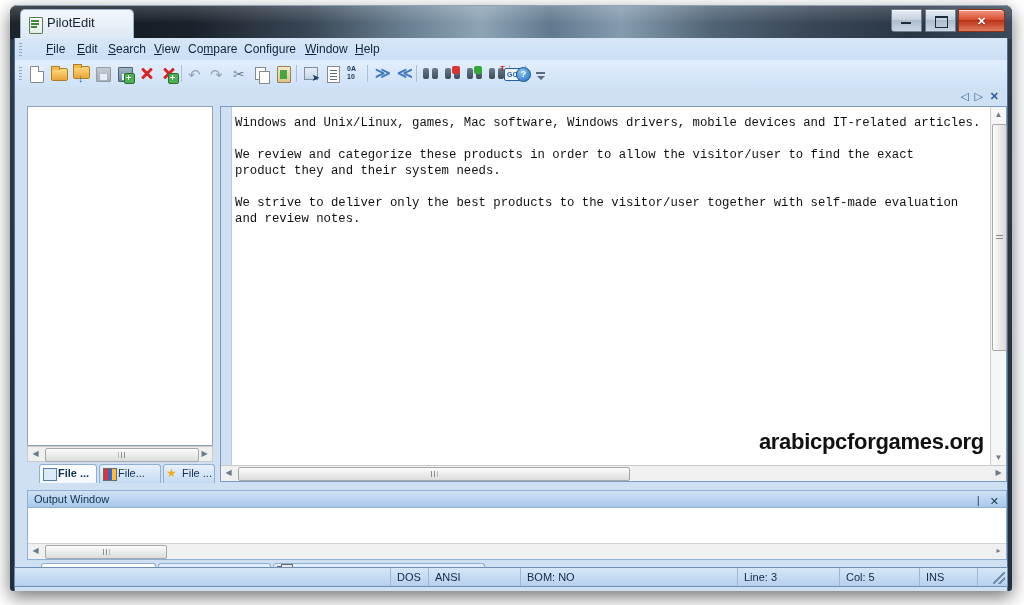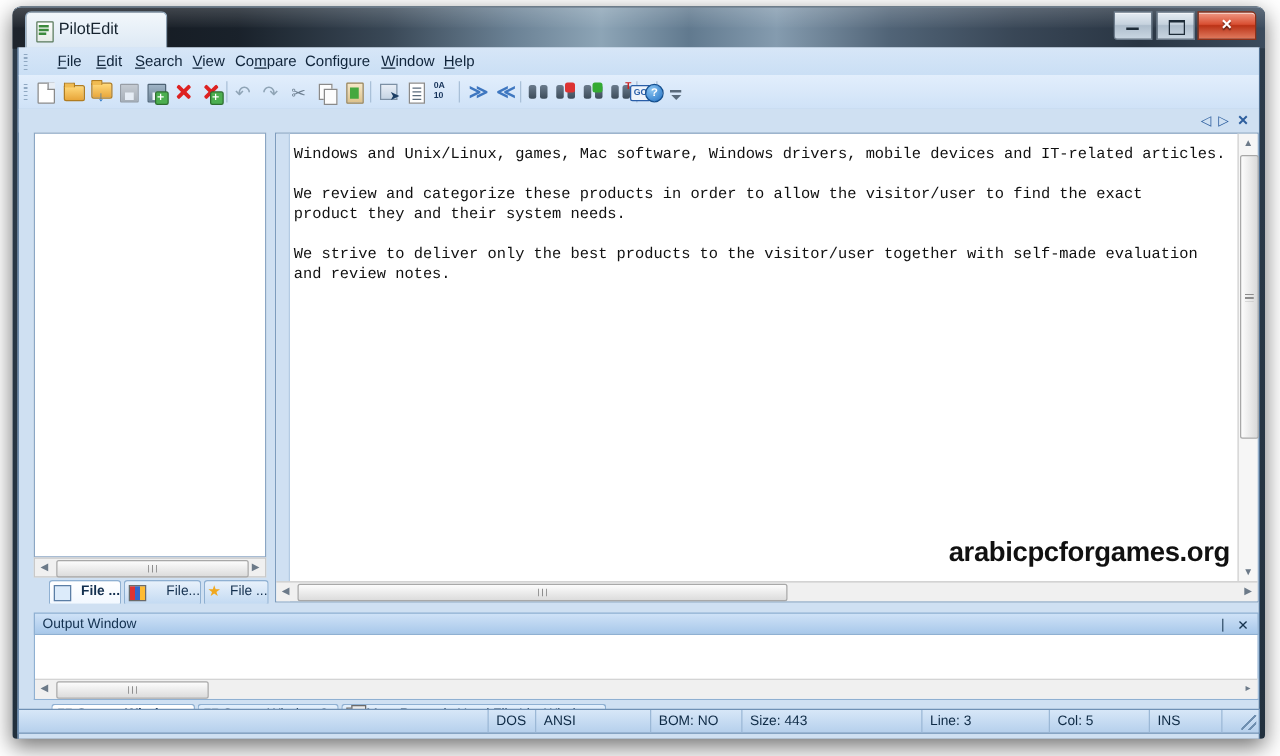--- a/index.html
+++ b/index.html
@@ -185,21 +185,21 @@
     width:7px;height:6px;
     background-image:repeating-linear-gradient(to right,#8d8d8d 0,#8d8d8d 1px,transparent 1px,transparent 3px);
   }
   #left-tabs{
     position:absolute;left:0;top:358px;width:188px;height:19px;
   }
   .ltab{
     position:absolute;top:0;height:19px;box-sizing:border-box;
     background:linear-gradient(to bottom,#e8f1fb,#c3daf2);
     border:1px solid #8fb0d2;border-bottom:none;border-radius:3px 3px 0 0;
-    font-size:11px;color:#14304f;padding-left:18px;line-height:17px;text-align:right;
+    font-size:11px;color:#14304f;padding-left:18px;line-height:17px;
   }
   .ltab.active{background:linear-gradient(to bottom,#ffffff,#f2f8ff);font-weight:bold;}
 
   
   #editor-wrap{
     position:absolute;left:205px;top:68px;width:787px;height:376px;
     background:#fff;border:1px solid #7d9cbd;box-sizing:border-box;
   }
   #gutter{position:absolute;left:0;top:0;width:10px;height:100%;background:#cfe0f2;border-right:1px solid #b4cbe3;}
   #editor-text{
@@ -569,21 +569,20 @@
         </div>
       </div>
 
     </div>
 
     <div id="statusbar">
       <span class="sbcell first" style="left:0;width:375px"></span>
       <span class="sbcell" style="left:375px;width:38px">DOS</span>
       <span class="sbcell" style="left:413px;width:92px">ANSI</span>
       <span class="sbcell" style="left:505px;width:73px">BOM: NO</span>
-      <span class="sbcell" style="left:578px;width:144px">Size: 443</span>
       <span class="sbcell" style="left:722px;width:102px">Line: 3</span>
       <span class="sbcell" style="left:824px;width:80px">Col: 5</span>
       <span class="sbcell" style="left:904px;width:58px">INS</span>
       <span class="sbcell" style="left:962px;width:30px"></span>
       <span id="resizegrip"></span>
     </div>
 
   </div>
 </div>
 

